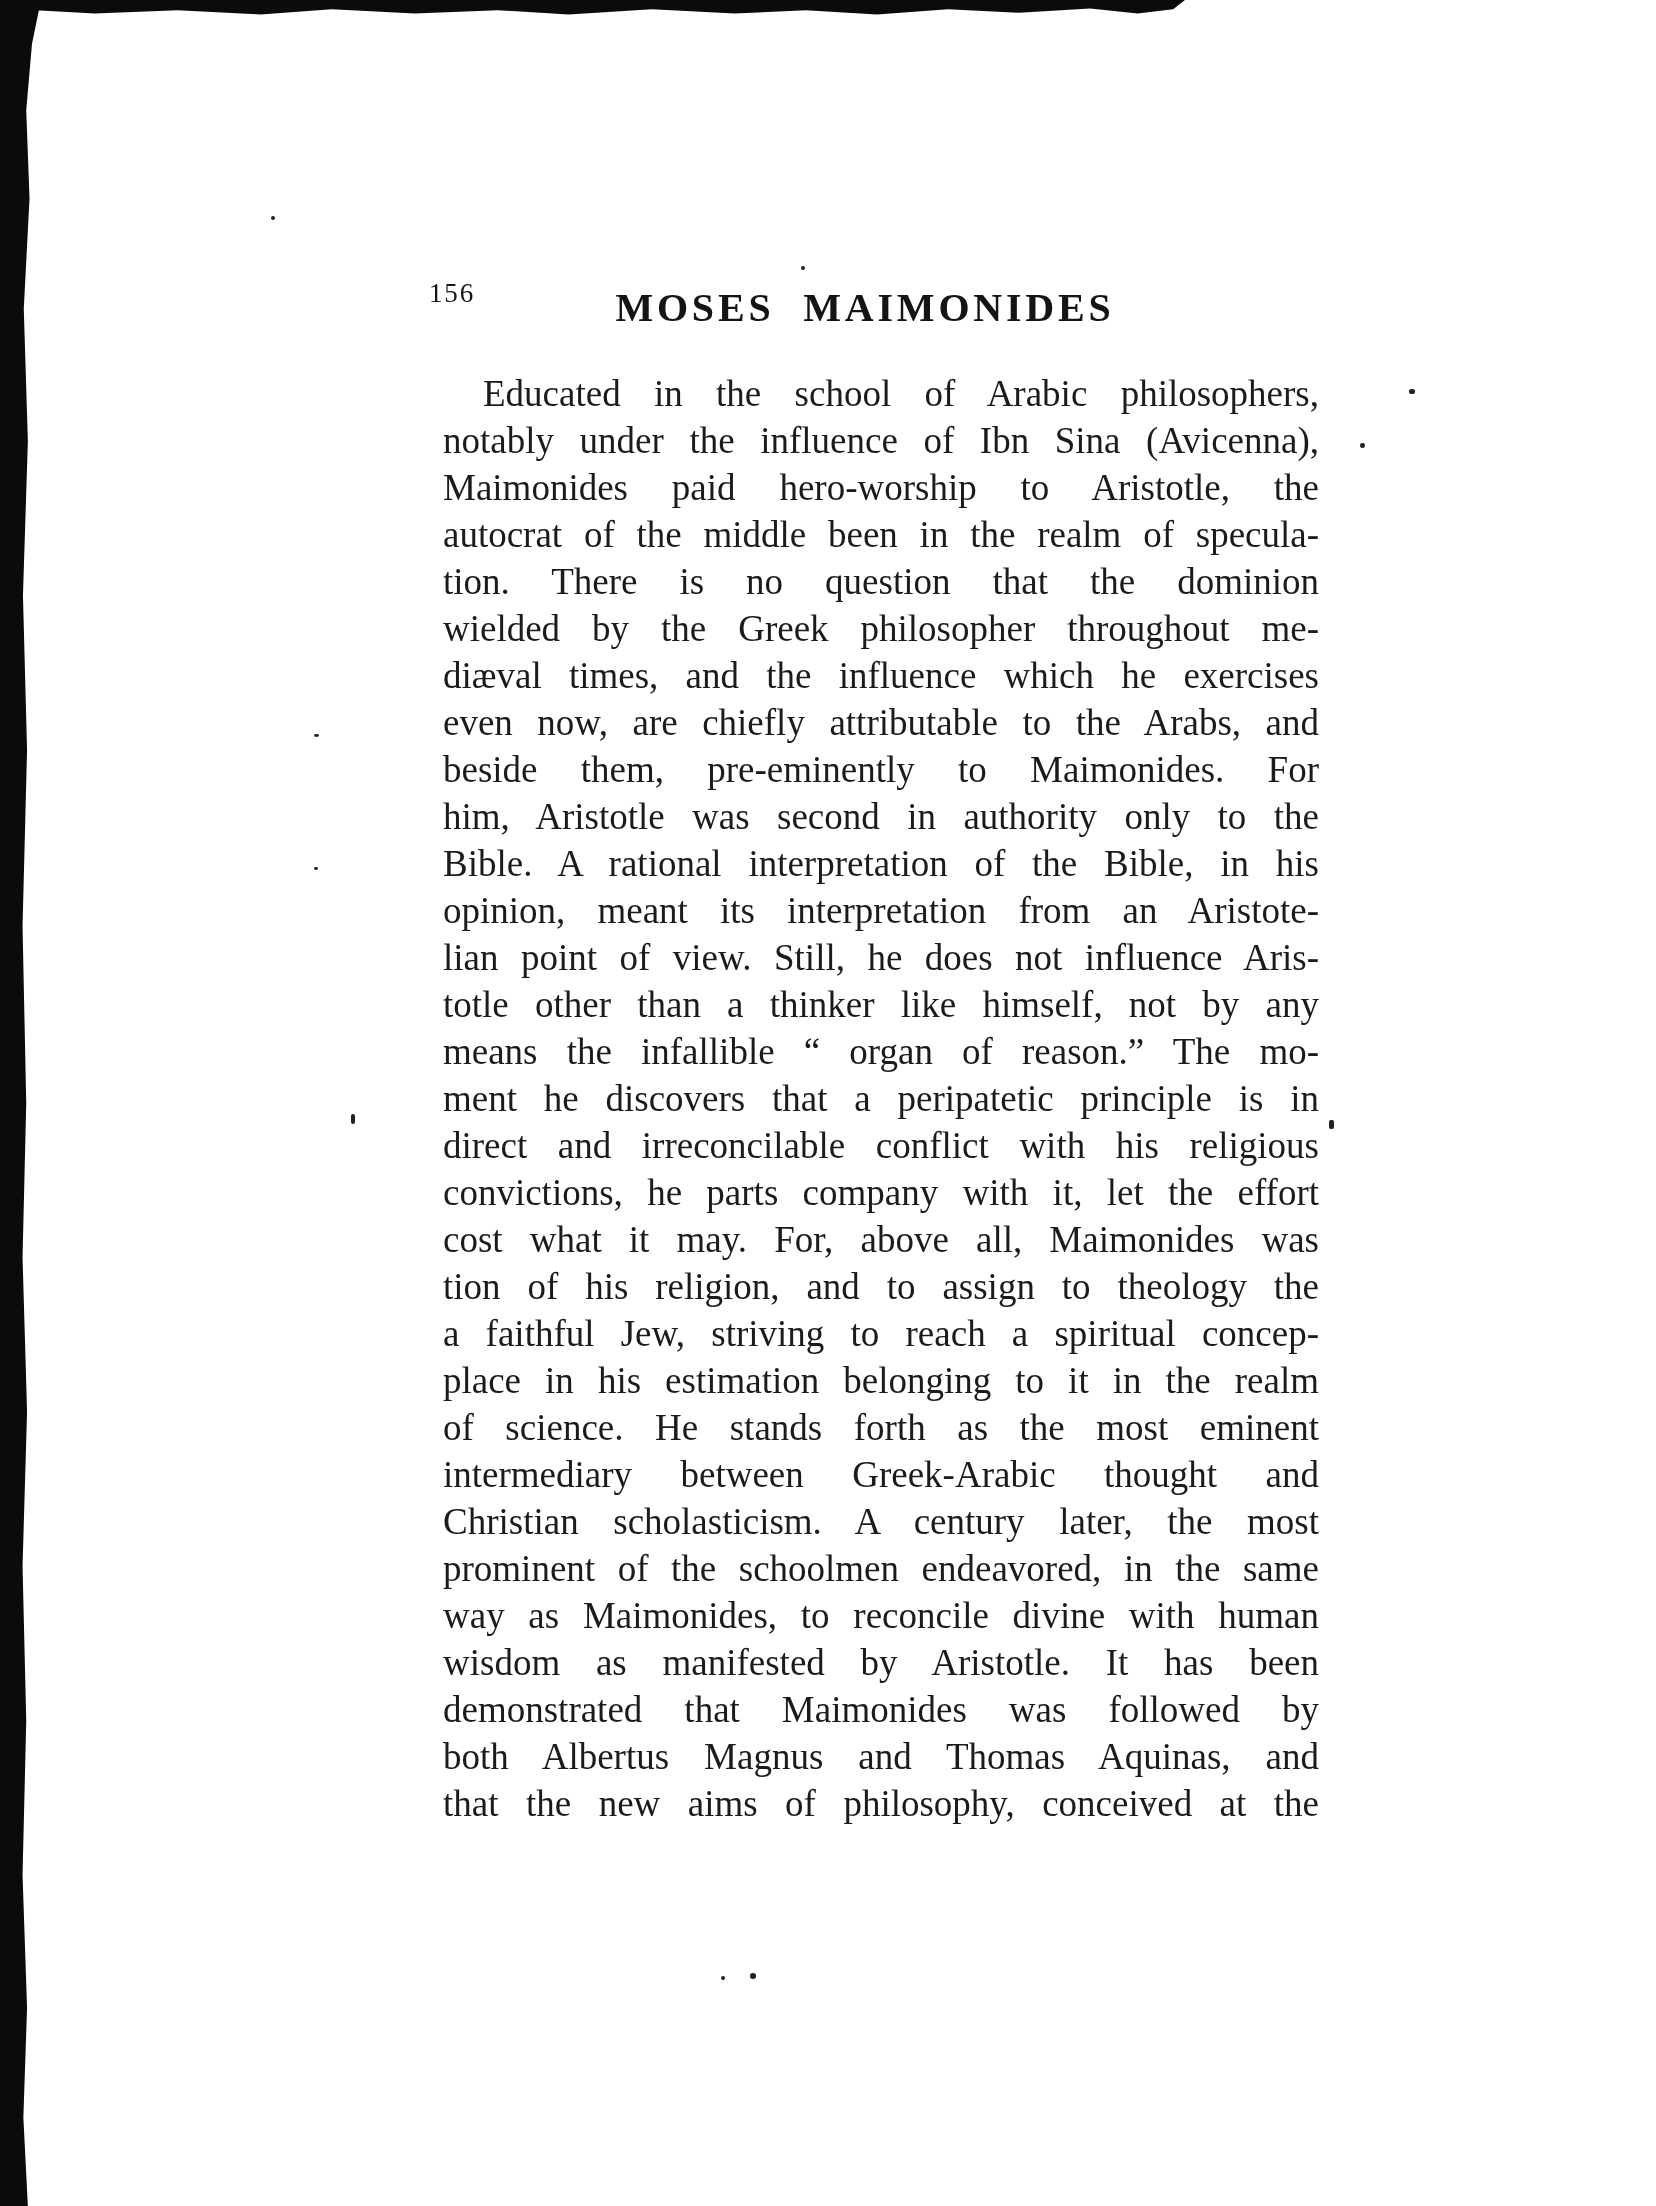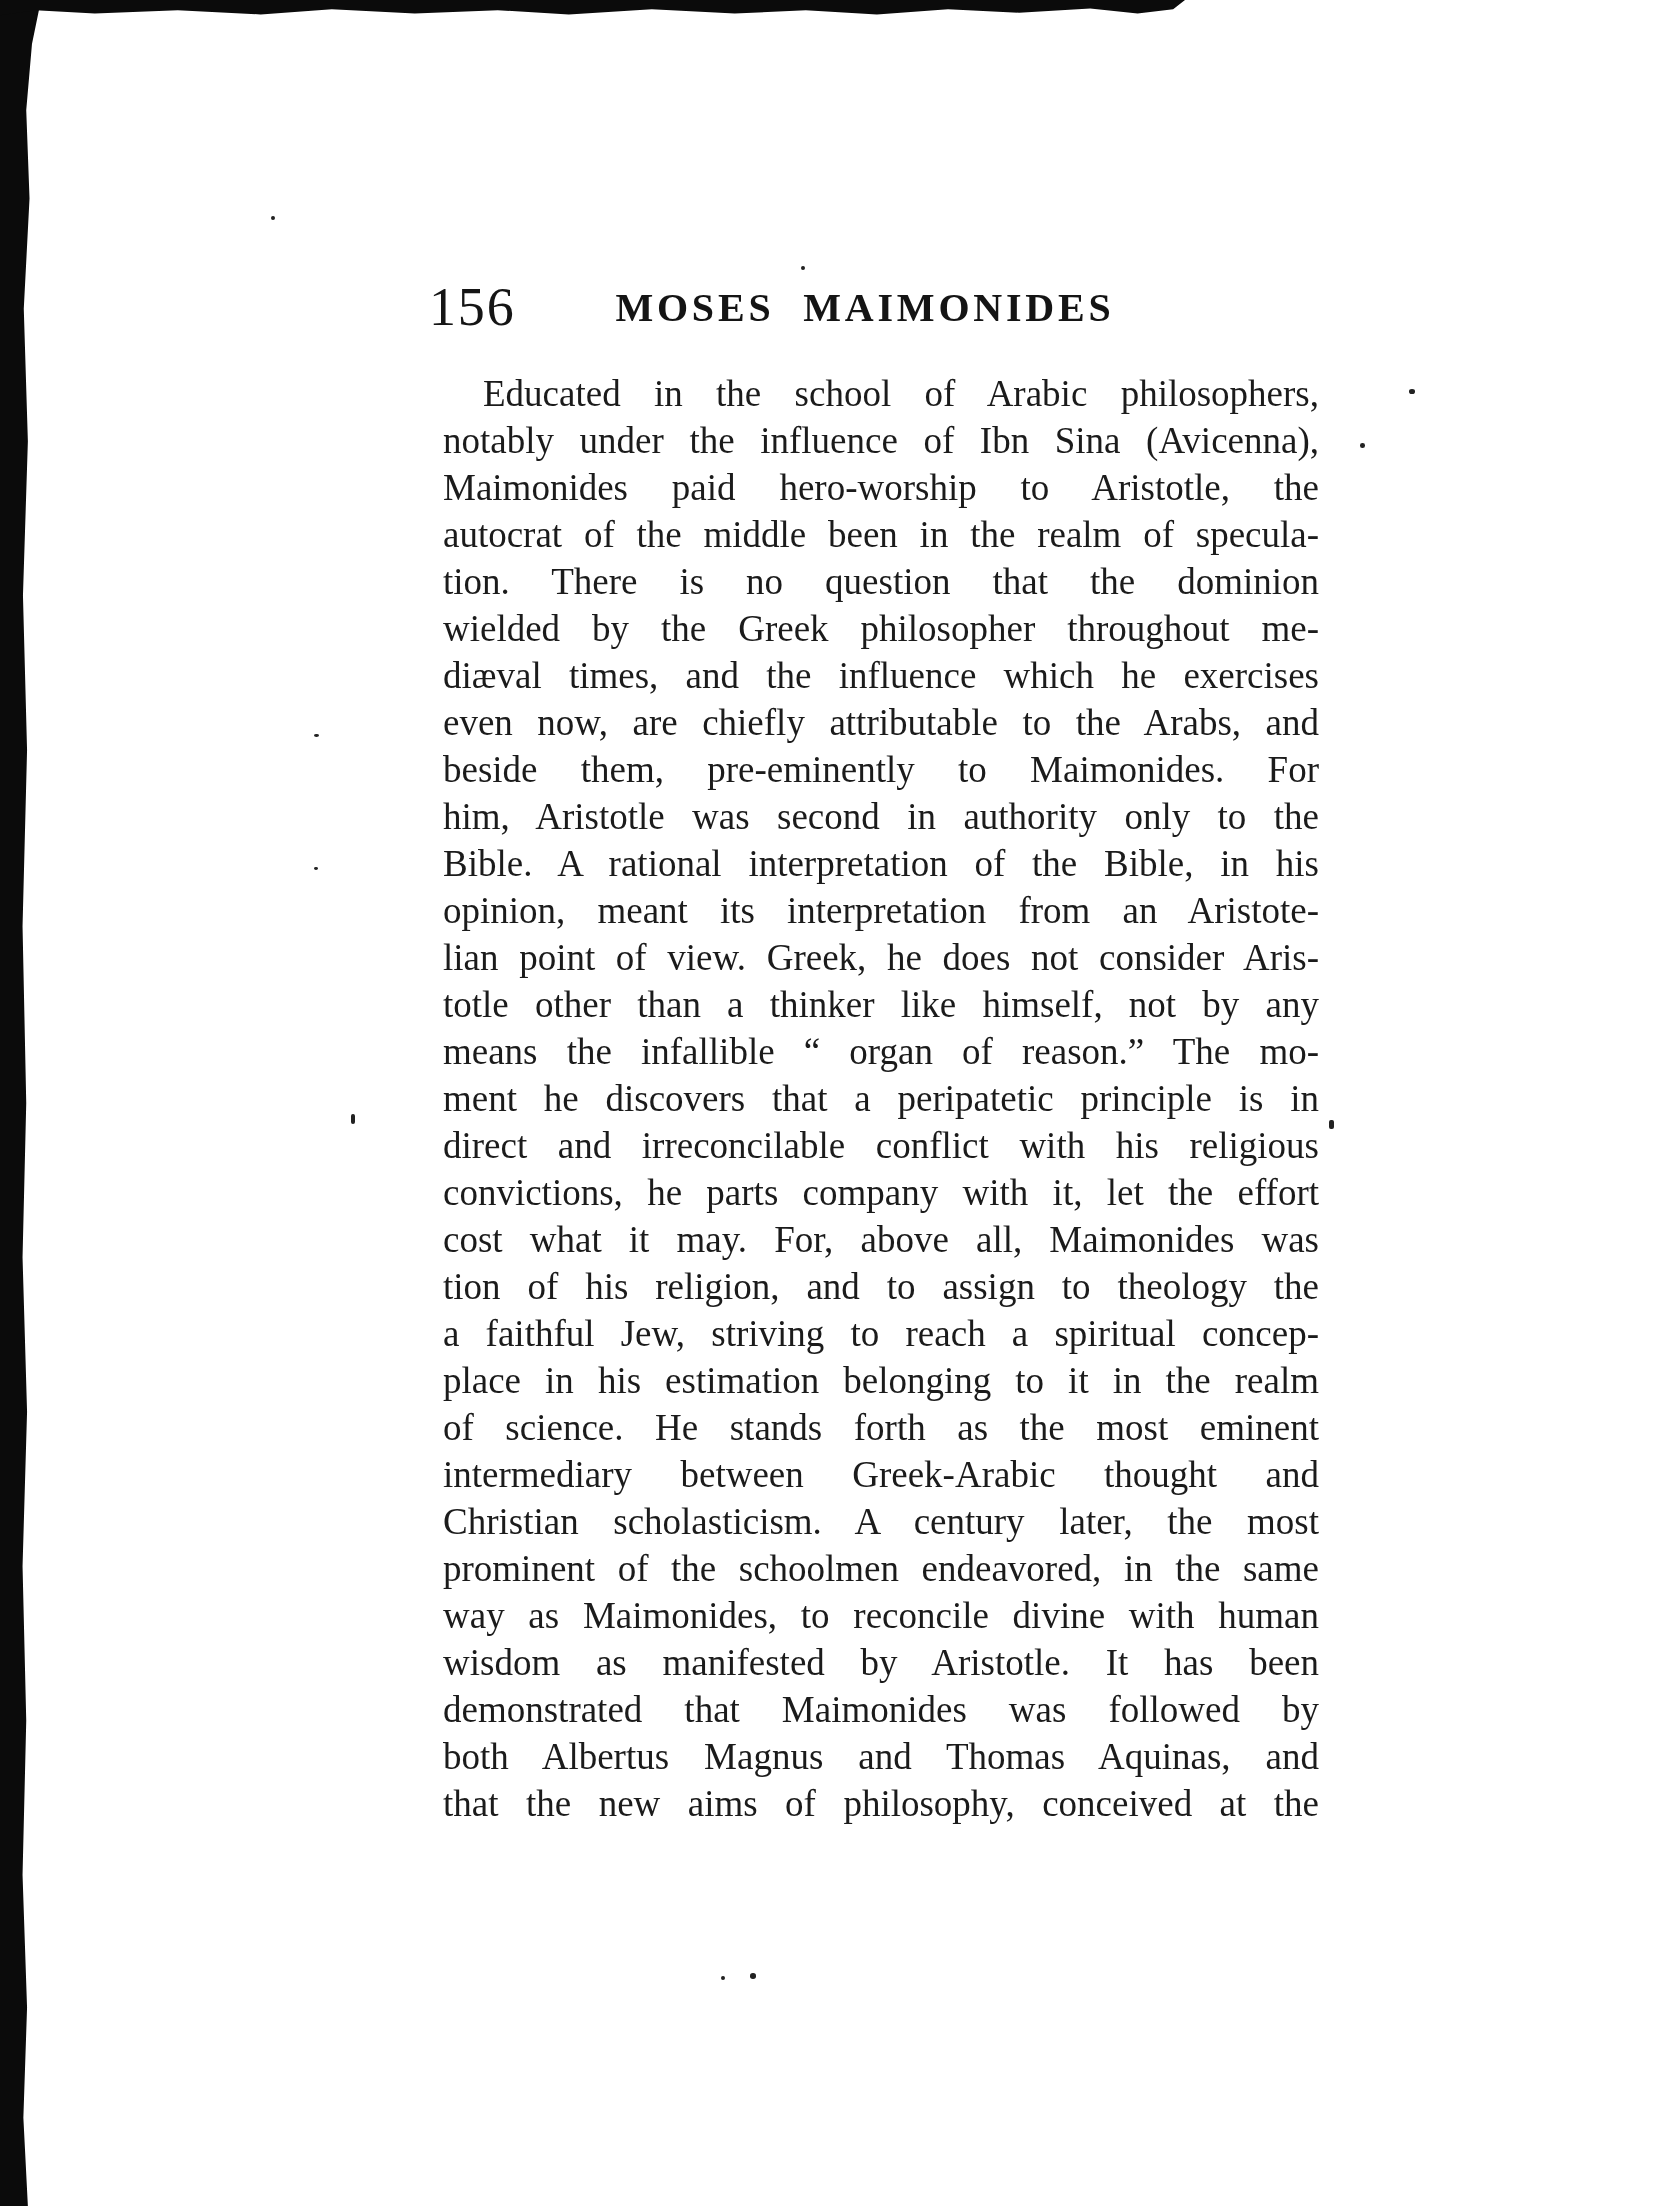--- a/index.html
+++ b/index.html
@@ -44,21 +44,21 @@
 
   
   .running-head {
     position: absolute;
     left: 427px; top: 0;
     width: 892px; height: 339px;
   }
   .page-number {
     position: absolute;
     left: 1.9px; top: 280px;
-    font-size: 54px;
+    font-size: 27px;
     line-height: 1;
     letter-spacing: 1.9px;
     color: #151515;
   }
   .head-title {
     position: absolute;
     left: 438px; top: 288px;
     transform: translateX(-50%);
     font-size: 40px;
     line-height: 1;
@@ -106,21 +106,21 @@
     <div class="line">Maimonides paid hero-worship to Aristotle, the</div>
     <div class="line">autocrat of the middle been in the realm of specula-</div>
     <div class="line">tion. There is no question that the dominion</div>
     <div class="line">wielded by the Greek philosopher throughout me-</div>
     <div class="line">diæval times, and the influence which he exercises</div>
     <div class="line">even now, are chiefly attributable to the Arabs, and</div>
     <div class="line">beside them, pre-eminently to Maimonides. For</div>
     <div class="line">him, Aristotle was second in authority only to the</div>
     <div class="line">Bible. A rational interpretation of the Bible, in his</div>
     <div class="line">opinion, meant its interpretation from an Aristote-</div>
-    <div class="line">lian point of view. Greek, he does not consider Aris-</div>
+    <div class="line">lian point of view. Still, he does not influence Aris-</div>
     <div class="line">totle other than a thinker like himself, not by any</div>
     <div class="line">means the infallible “ organ of reason.” The mo-</div>
     <div class="line">ment he discovers that a peripatetic principle is in</div>
     <div class="line">direct and irreconcilable conflict with his religious</div>
     <div class="line">convictions, he parts company with it, let the effort</div>
     <div class="line">cost what it may. For, above all, Maimonides was</div>
     <div class="line">tion of his religion, and to assign to theology the</div>
     <div class="line">a faithful Jew, striving to reach a spiritual concep-</div>
     <div class="line">place in his estimation belonging to it in the realm</div>
     <div class="line">of science. He stands forth as the most eminent</div>

